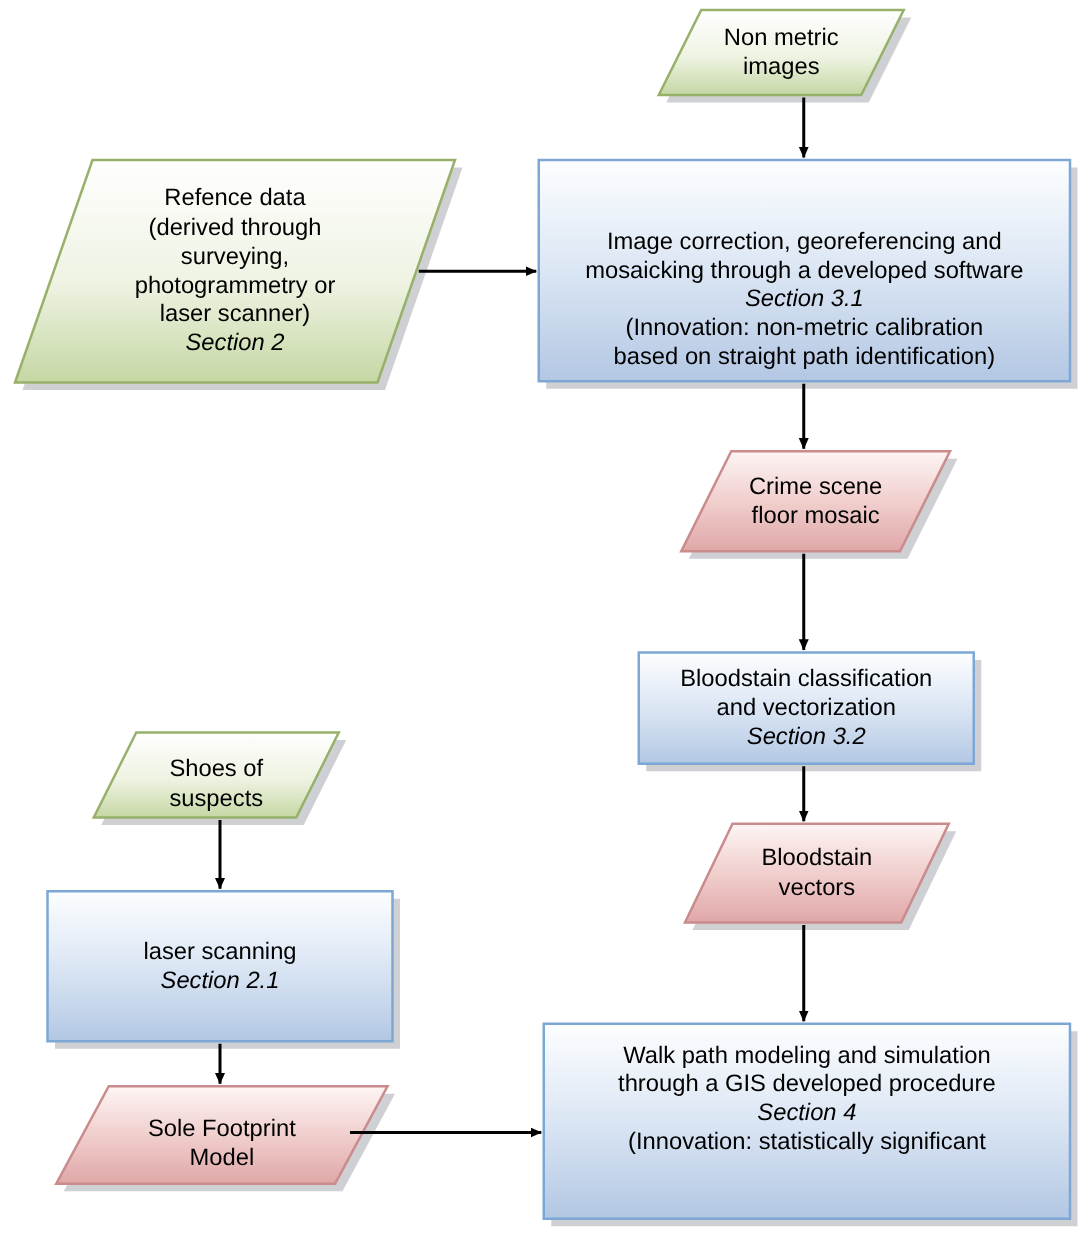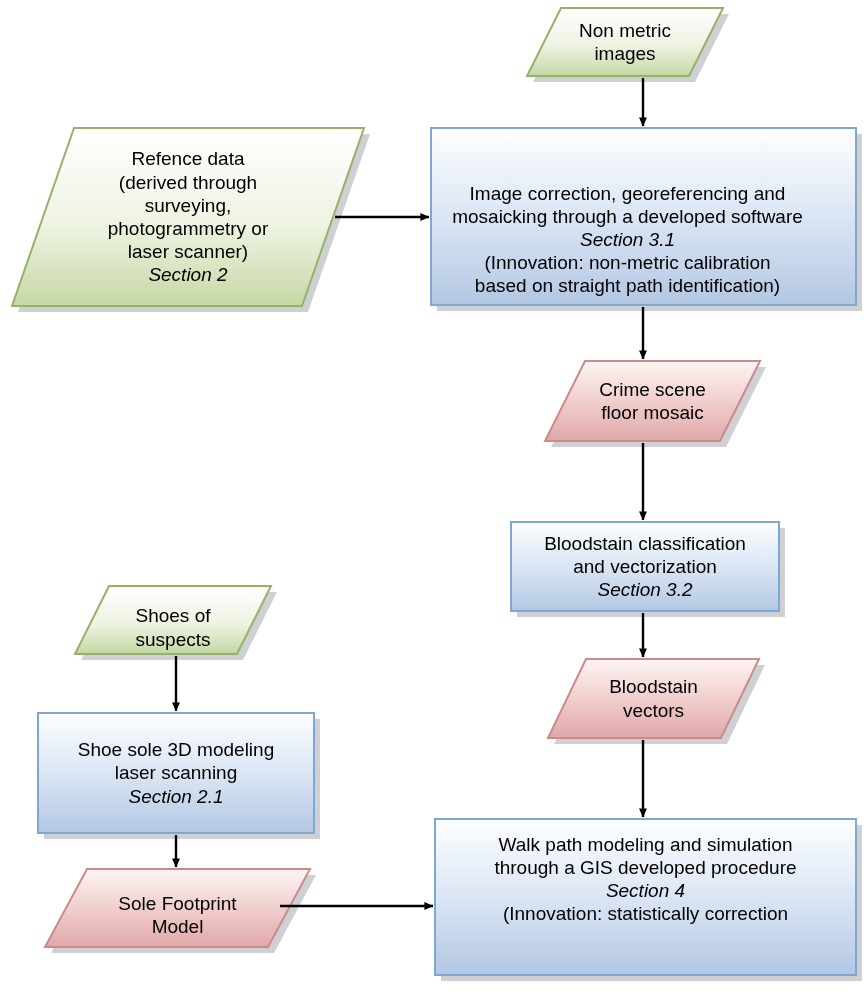--- a/index.html
+++ b/index.html
@@ -99,22 +99,22 @@
         <line x1="643" y1="613" x2="643" y2="657" stroke="#000000" stroke-width="2.4" marker-end="url(#arrowHead)"></line>
         <line x1="643" y1="740" x2="643" y2="817" stroke="#000000" stroke-width="2.4" marker-end="url(#arrowHead)"></line>
         <line x1="176" y1="656" x2="176" y2="711" stroke="#000000" stroke-width="2.4" marker-end="url(#arrowHead)"></line>
         <line x1="176" y1="835" x2="176" y2="867" stroke="#000000" stroke-width="2.4" marker-end="url(#arrowHead)"></line>
         <line x1="280" y1="906" x2="433" y2="906" stroke="#000000" stroke-width="2.4" marker-end="url(#arrowHead)"></line>
       </g>
   </svg>
   <div id="labels-layer">
       <div class="node-label" style="left: 527px; top: 8px; width: 196px; height: 68px;"><span class="ln">Non metric</span><span class="ln">images</span></div>
       <div class="node-label" style="left: 12px; top: 128px; width: 352px; height: 178px;"><span class="ln">Refence data</span><span class="ln">(derived through</span><span class="ln">surveying,</span><span class="ln">photogrammetry or</span><span class="ln">laser scanner)</span><span class="ln italic">Section 2</span></div>
-      <div class="node-label" style="left: 415px; top: 128px; width: 425px; height: 223px;"><span class="ln">Image correction, georeferencing and</span><span class="ln">mosaicking through a developed software</span><span class="ln italic">Section 3.1</span><span class="ln bold">(Innovation: non-metric calibration</span><span class="ln bold">based on straight path identification)</span></div>
+      <div class="node-label" style="left: 431px; top: 128px; width: 425px; height: 223px;"><span class="ln">Image correction, georeferencing and</span><span class="ln">mosaicking through a developed software</span><span class="ln italic">Section 3.1</span><span class="ln bold">(Innovation: non-metric calibration</span><span class="ln bold">based on straight path identification)</span></div>
       <div class="node-label" style="left: 545px; top: 361px; width: 215px; height: 80px;"><span class="ln">Crime scene</span><span class="ln">floor mosaic</span></div>
       <div class="node-label" style="left: 511px; top: 522px; width: 268px; height: 89px;"><span class="ln">Bloodstain classification</span><span class="ln">and vectorization</span><span class="ln italic">Section 3.2</span></div>
       <div class="node-label" style="left: 548px; top: 659px; width: 211px; height: 79px;"><span class="ln">Bloodstain</span><span class="ln">vectors</span></div>
       <div class="node-label" style="left: 75px; top: 586px; width: 196px; height: 83px;"><span class="ln">Shoes of</span><span class="ln">suspects</span></div>
-      <div class="node-label" style="left: 38px; top: 713px; width: 276px; height: 120px;"><span class="ln">Shoe sole 3D modeling</span><span class="ln">laser scanning</span><span class="ln italic">Section 2.1</span></div>
+      <div class="node-label" style="left: 38px; top: 713px; width: 276px; height: 120px;"><span class="ln">laser scanning</span><span class="ln italic">Section 2.1</span></div>
       <div class="node-label" style="left: 45px; top: 883px; width: 265px; height: 64px; text-align: right;"><span class="ln">Sole Footprint</span><span class="ln">Model</span></div>
-      <div class="node-label" style="left: 435px; top: 819px; width: 421px; height: 120px; align-items: center;"><span class="ln">Walk path modeling and simulation</span><span class="ln">through a GIS developed procedure</span><span class="ln italic">Section 4</span><span class="ln bold">(Innovation: statistically correction</span></div>
+      <div class="node-label" style="left: 435px; top: 819px; width: 421px; height: 120px; align-items: center;"><span class="ln">Walk path modeling and simulation</span><span class="ln">through a GIS developed procedure</span><span class="ln italic">Section 4</span><span class="ln bold">(Innovation: statistically significant</span></div>
     </div>
 </div>
 
 </body></html>

